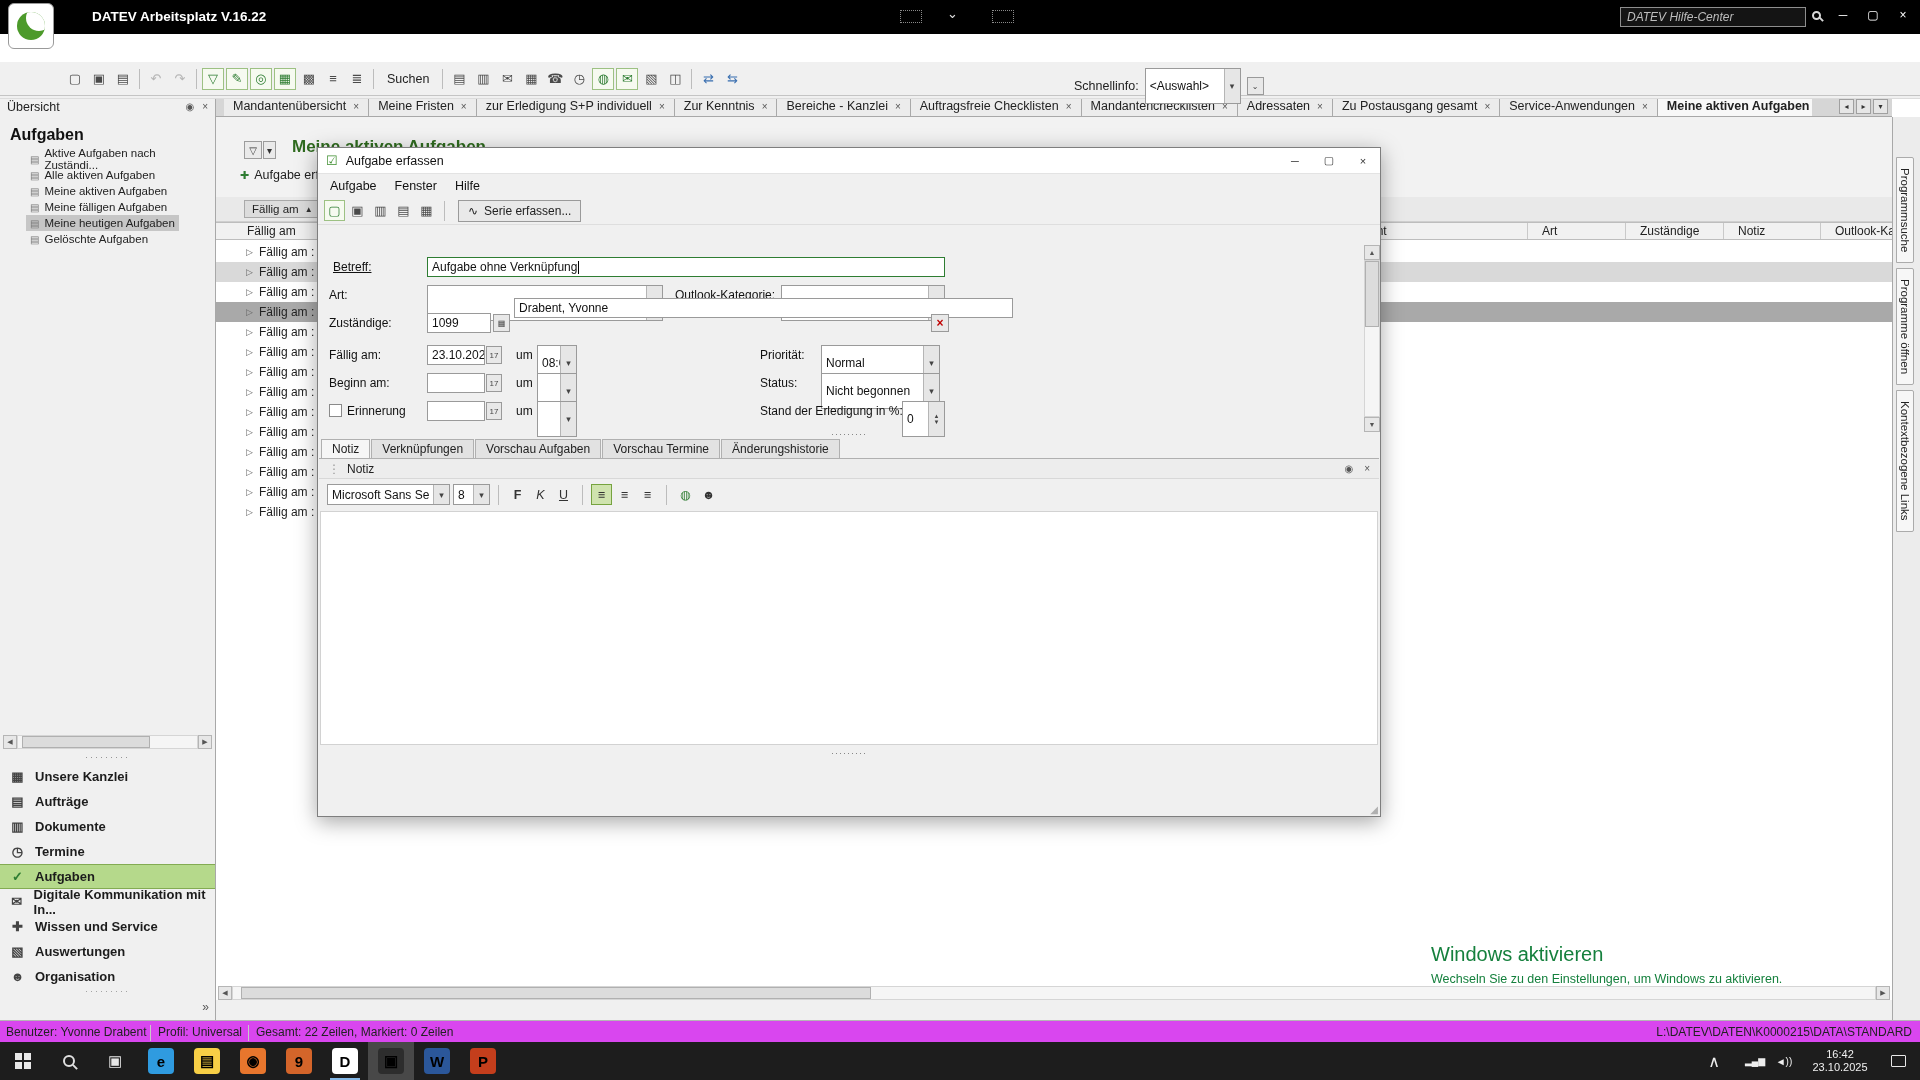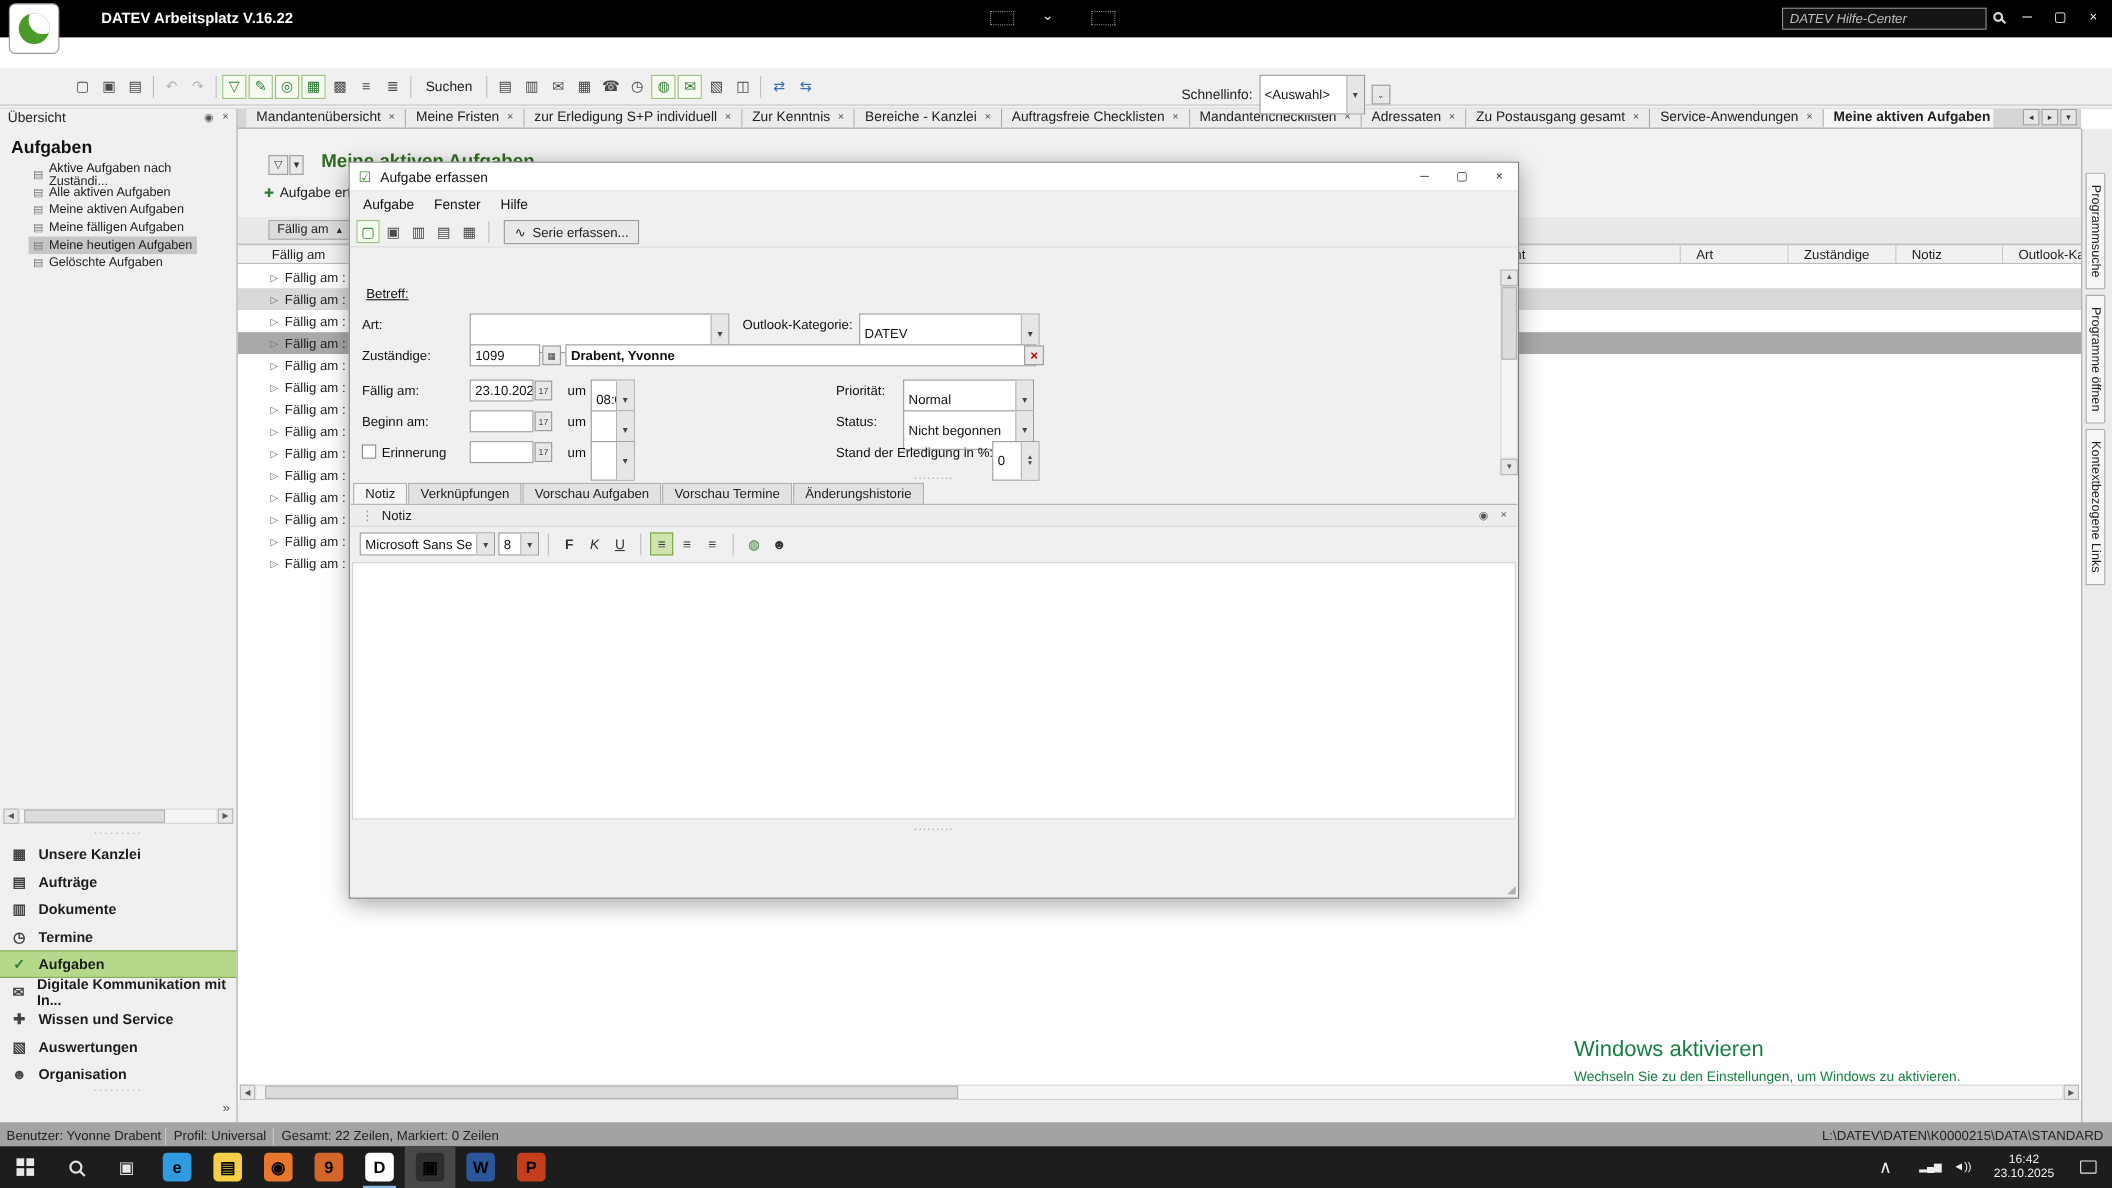--- a/index.html
+++ b/index.html
@@ -129,21 +129,21 @@
   .fmt-btn { width:21px; height:21px; display:flex; align-items:center; justify-content:center; font-size:12.5px; color:#333; border:1px solid transparent; }
   .fmt-b { font-weight:bold; }
   .fmt-i { font-style:italic; }
   .fmt-u { text-decoration:underline; }
   .fmt-btn.active { background:#cfe3ae; border:1px solid #76a33f; }
   .fmt-btn.greenish { color:#2e7d32; }
   .notiz-area { position:absolute; left:2px; right:2px; top:363px; height:234px; background:#fff; border:1px solid #d2d2d2; }
   .dlg-resize { position:absolute; right:2px; bottom:1px; color:#b0b0b0; font-size:10px; }
 
   
-  .statusbar { position:absolute; left:0; right:0; top:1020px; height:22px; background:#a3a3a3; border-top:1px solid #b5b5b5; font-size:12px; color:#222; z-index:40;text-align:right; }
+  .statusbar { position:absolute; left:0; right:0; top:1020px; height:22px; background:#d946ef; border-top:1px solid #b5b5b5; font-size:12px; color:#222; z-index:40;text-align:right; }
   .statusbar span { position:absolute; top:4px; white-space:nowrap; }
   .status-sep { position:absolute; top:3px; width:1px; height:16px; background:#c9c9c9; }
 
   
   .taskbar { position:absolute; left:0; right:0; top:1042px; height:38px; background:#1d1d1d; display:flex; align-items:center; z-index:300; }
   .tb-item { width:46px; height:38px; display:flex; align-items:center; justify-content:center; position:relative; }
   .tb-item.active { background:#484848; }
   .tb-item.open::after { content:""; position:absolute; left:8px; right:8px; bottom:0; height:2px; background:#85b9e8; }
   .win-logo { width:16px; height:16px; display:grid; grid-template-columns:1fr 1fr; grid-template-rows:1fr 1fr; gap:2px; }
   .win-logo span { background:#e8e8e8; }
@@ -522,36 +522,40 @@
           <span class="icon-btn" style="width:21px;height:21px;">▦</span>
         </span>
       <span class="tsep"></span>
       <span class="serie-btn">
         <span>∿</span>
         <span>Serie erfassen...</span>
       </span>
     </div>
 
     <span class="fld-label" style="left:15px;top:112px;text-decoration:underline;">Betreff:</span>
+    <span class="txt a" style="left:109px;top:109px;width:518px;height:20px;border-color:#2e7d32;">
+        <span>Aufgabe ohne Verknüpfung</span>
+        <span class="caret"></span>
+      </span>
 
     <span class="fld-label" style="left:11px;top:140px;">Art:</span>
     <span class="combo a" style="left:109px;top:137px;width:236px;">
         <span class="val"></span>
         <span class="arr">▾</span>
       </span>
     <span class="fld-label" style="left:357px;top:140px;">Outlook-Kategorie:</span>
     <span class="combo a" style="left:463px;top:137px;width:164px;">
         <span class="val">DATEV</span>
         <span class="arr">▾</span>
       </span>
 
     <span class="fld-label" style="left:11px;top:168px;">Zuständige:</span>
     <span class="txt a" style="left:109px;top:165px;width:64px;height:20px;">1099</span>
     <span class="mini-btn a" style="left:175px;top:166px;width:17px;height:18px;">▦</span>
-    <span class="txt a" style="left:196px;top:165px;width:428px;height:20px;font-weight:bold;">Drabent, Yvonne</span>
+    <span class="txt a" style="left:196px;top:150px;width:499px;height:20px;">Drabent, Yvonne</span>
     <span class="mini-btn a" style="left:613px;top:166px;width:18px;height:18px;color:#c00000;font-size:12px;font-weight:bold;">×</span>
 
     <span class="fld-label" style="left:11px;top:200px;">Fällig am:</span>
     <span class="txt a" style="left:109px;top:197px;width:58px;height:20px;">23.10.2025</span>
     <span class="mini-btn a" style="left:168px;top:198px;width:16px;height:18px;">17</span>
     <span class="fld-label" style="left:198px;top:200px;">um</span>
     <span class="combo a" style="left:219px;top:197px;width:40px;">
         <span class="val">08:00</span>
         <span class="arr">▾</span>
       </span>

